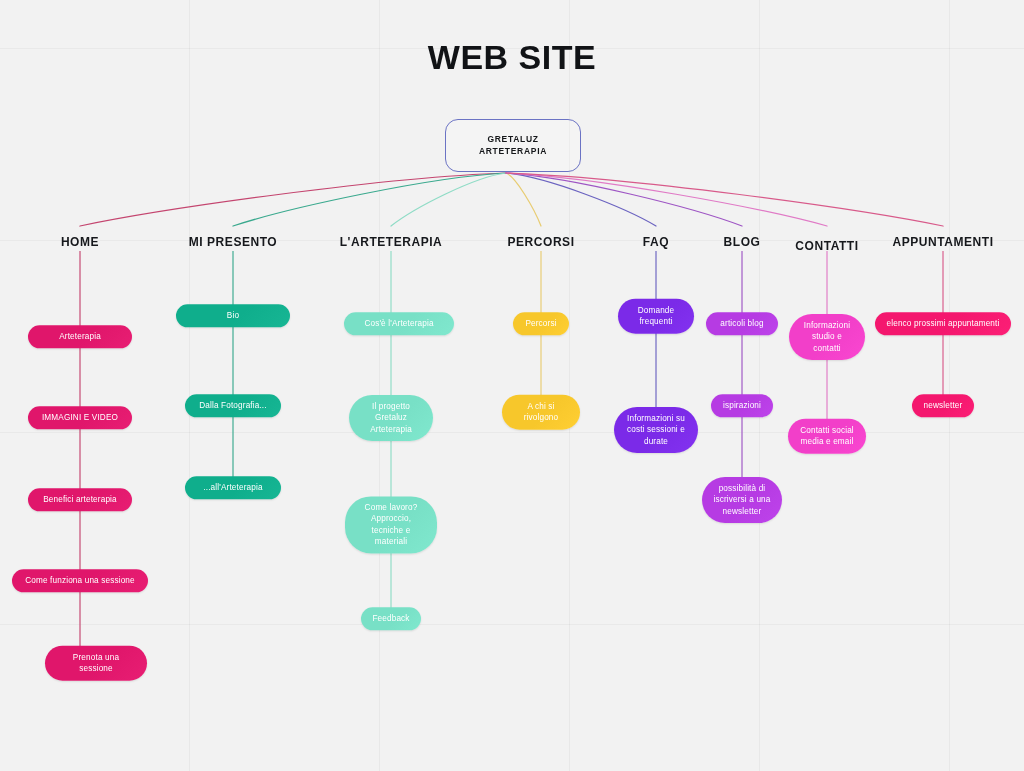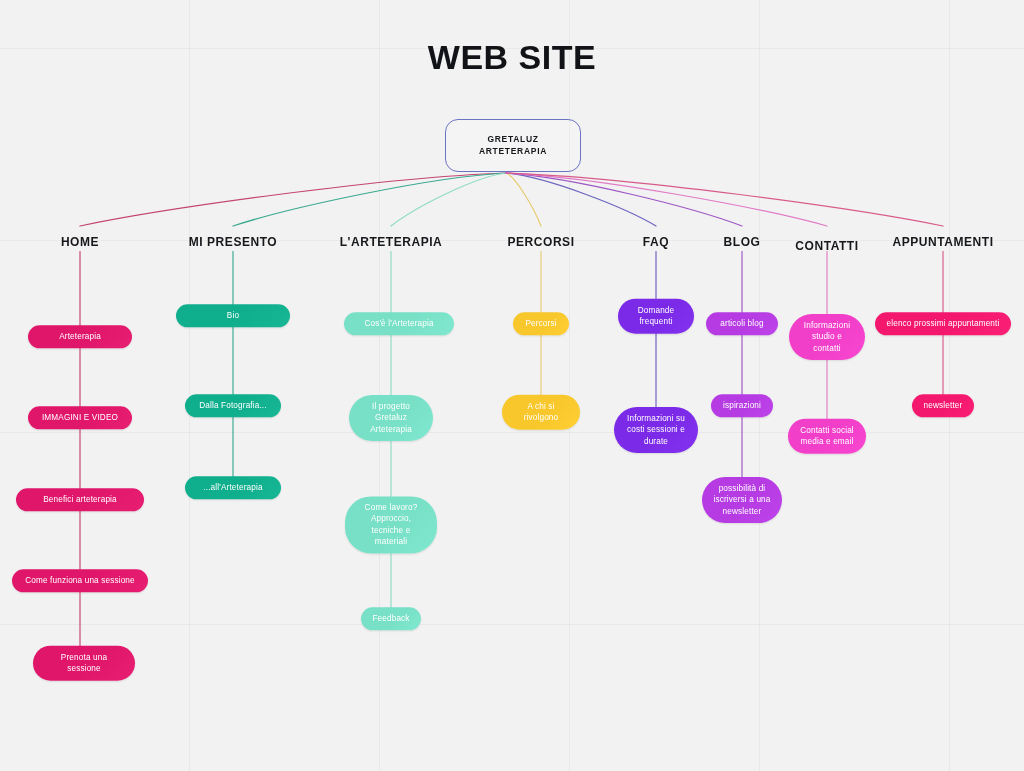--- a/index.html
+++ b/index.html
@@ -111,23 +111,23 @@
       <div class="cat-label" style="left: 391px; top: 235px;">L'ARTETERAPIA</div>
       <div class="cat-label" style="left: 541px; top: 235px;">PERCORSI</div>
       <div class="cat-label" style="left: 656px; top: 235px;">FAQ</div>
       <div class="cat-label" style="left: 742px; top: 235px;">BLOG</div>
       <div class="cat-label" style="left: 827px; top: 239px;">CONTATTI</div>
       <div class="cat-label" style="left: 943px; top: 235px;">APPUNTAMENTI</div>
     </div>
   <div id="nodes">
       <div class="node" style="left: 80px; top: 337px; width: 104px; background: linear-gradient(135deg, rgb(224, 22, 107) 0%, rgb(224, 22, 107) 55%, rgb(232, 30, 115) 100%);">Arteterapia</div>
       <div class="node" style="left: 80px; top: 418px; width: 104px; background: linear-gradient(135deg, rgb(224, 22, 107) 0%, rgb(224, 22, 107) 55%, rgb(232, 30, 115) 100%);">IMMAGINI E VIDEO</div>
-      <div class="node" style="left: 80px; top: 500px; width: 128px; background: linear-gradient(135deg, rgb(224, 22, 107) 0%, rgb(224, 22, 107) 55%, rgb(232, 30, 115) 100%);">Benefici arteterapia</div>
+      <div class="node" style="left: 80px; top: 500px; width: 104px; background: linear-gradient(135deg, rgb(224, 22, 107) 0%, rgb(224, 22, 107) 55%, rgb(232, 30, 115) 100%);">Benefici arteterapia</div>
       <div class="node" style="left: 80px; top: 581px; width: 136px; background: linear-gradient(135deg, rgb(224, 22, 107) 0%, rgb(224, 22, 107) 55%, rgb(232, 30, 115) 100%);">Come funziona una sessione</div>
-      <div class="node" style="left: 84px; top: 663px; width: 102px; background: linear-gradient(135deg, rgb(224, 22, 107) 0%, rgb(224, 22, 107) 55%, rgb(232, 30, 115) 100%);">Prenota una sessione</div>
+      <div class="node" style="left: 96px; top: 663px; width: 102px; background: linear-gradient(135deg, rgb(224, 22, 107) 0%, rgb(224, 22, 107) 55%, rgb(232, 30, 115) 100%);">Prenota una sessione</div>
       <div class="node" style="left: 233px; top: 316px; width: 114px; background: linear-gradient(135deg, rgb(15, 174, 140) 0%, rgb(15, 174, 140) 55%, rgb(23, 182, 148) 100%);">Bio</div>
       <div class="node" style="left: 233px; top: 406px; width: 96px; background: linear-gradient(135deg, rgb(15, 174, 140) 0%, rgb(15, 174, 140) 55%, rgb(23, 182, 148) 100%);">Dalla Fotografia...</div>
       <div class="node" style="left: 233px; top: 488px; width: 96px; background: linear-gradient(135deg, rgb(15, 174, 140) 0%, rgb(15, 174, 140) 55%, rgb(23, 182, 148) 100%);">...all'Arteterapia</div>
       <div class="node" style="left: 391px; top: 324px; width: 110px; background: linear-gradient(135deg, rgb(120, 224, 198) 0%, rgb(120, 224, 198) 55%, rgb(128, 232, 206) 100%); margin-left: 8px;">Cos'è l'Arteterapia</div>
       <div class="node multiline" style="left: 391px; top: 418px; width: 84px; background: linear-gradient(135deg, rgb(120, 224, 198) 0%, rgb(120, 224, 198) 55%, rgb(128, 232, 206) 100%);">Il progetto Gretaluz Arteterapia</div>
       <div class="node multiline" style="left: 391px; top: 525px; width: 92px; background: linear-gradient(135deg, rgb(120, 224, 198) 0%, rgb(120, 224, 198) 55%, rgb(128, 232, 206) 100%);">Come lavoro? Approccio, tecniche e materiali</div>
       <div class="node" style="left: 391px; top: 619px; width: 60px; background: linear-gradient(135deg, rgb(120, 224, 198) 0%, rgb(120, 224, 198) 55%, rgb(128, 232, 206) 100%);">Feedback</div>
       <div class="node" style="left: 541px; top: 324px; width: 56px; background: linear-gradient(135deg, rgb(247, 199, 43) 0%, rgb(247, 199, 43) 55%, rgb(255, 207, 51) 100%);">Percorsi</div>
       <div class="node multiline" style="left: 541px; top: 412px; width: 78px; background: linear-gradient(135deg, rgb(247, 199, 43) 0%, rgb(247, 199, 43) 55%, rgb(255, 207, 51) 100%);">A chi si rivolgono</div>
       <div class="node multiline" style="left: 656px; top: 316px; width: 76px; background: linear-gradient(135deg, rgb(123, 42, 232) 0%, rgb(123, 42, 232) 55%, rgb(131, 50, 240) 100%);">Domande frequenti</div>

